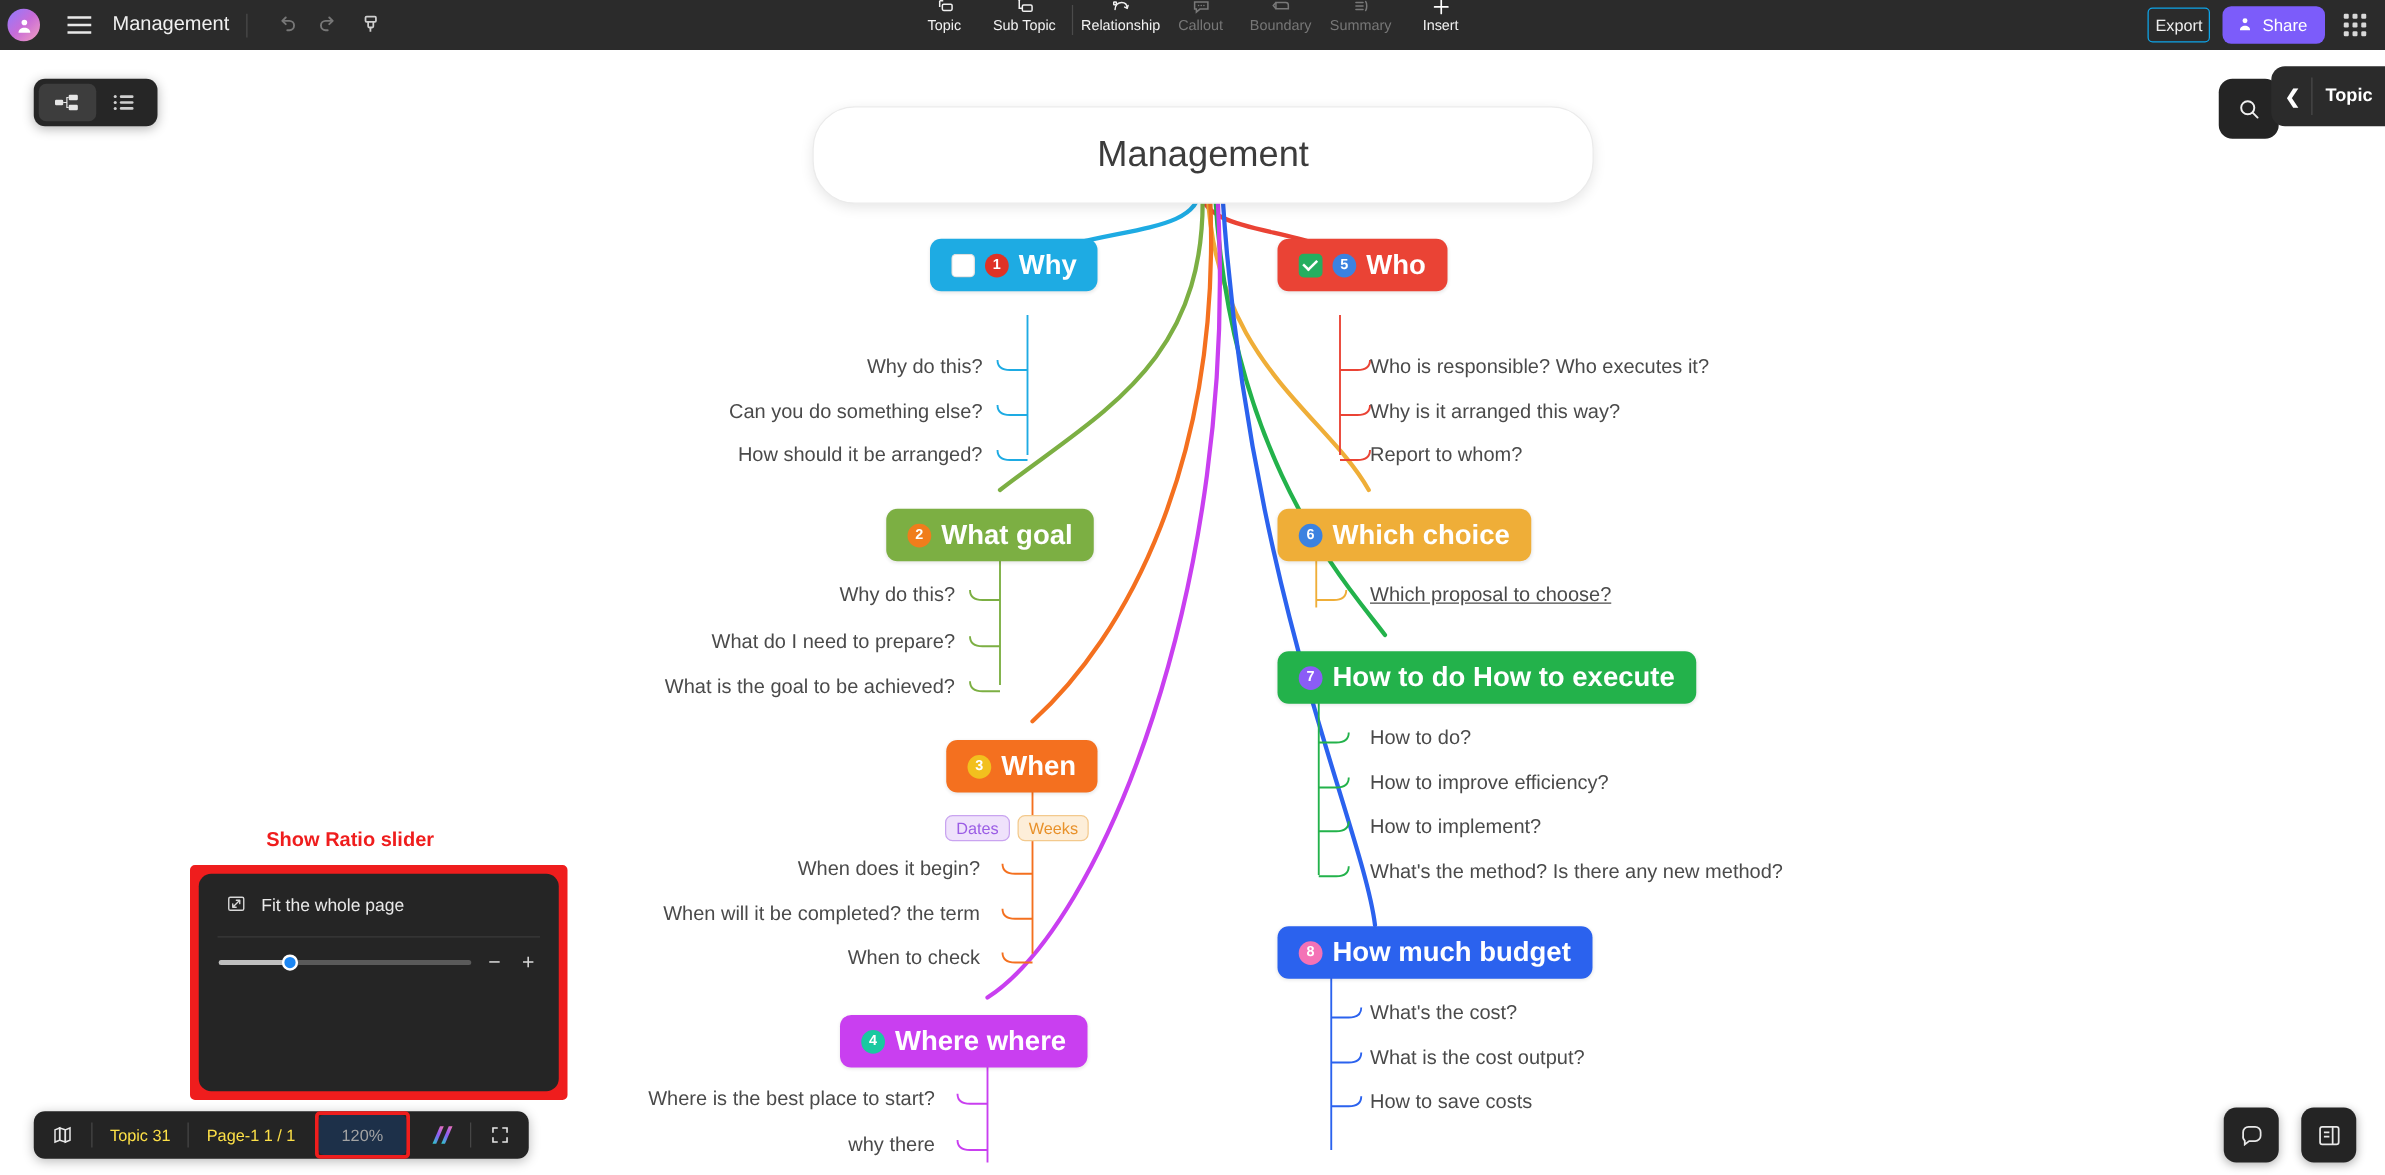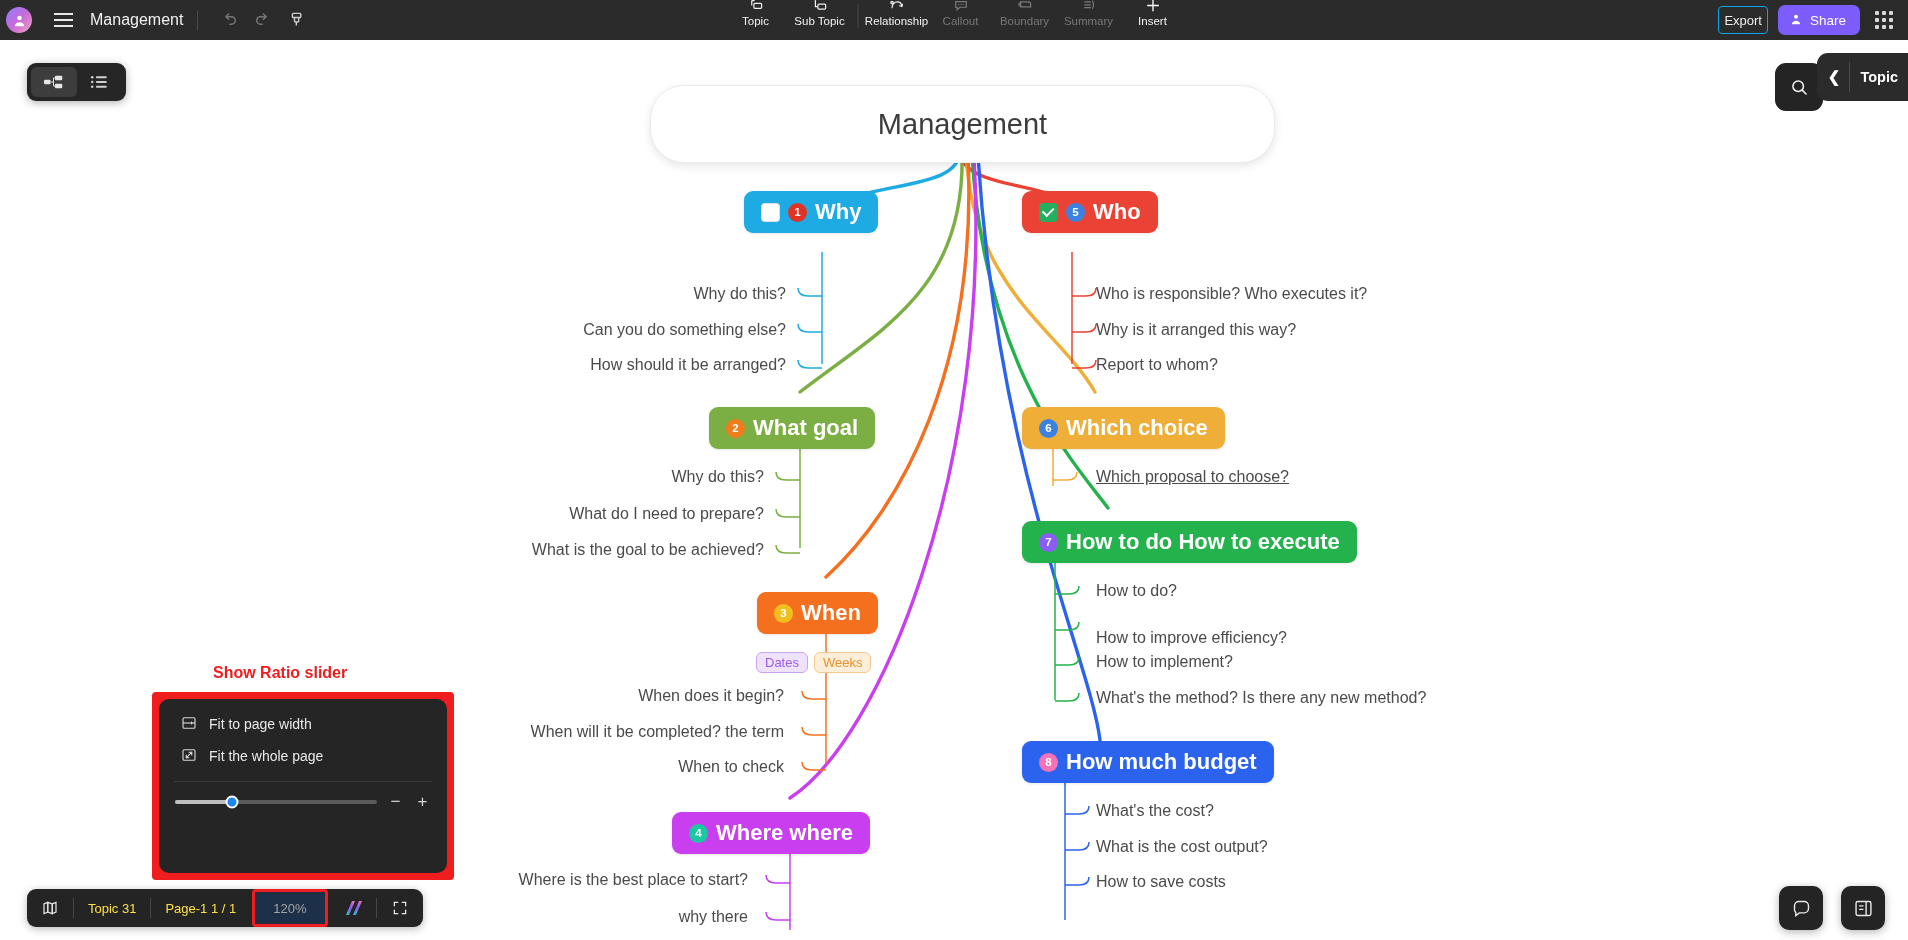--- a/index.html
+++ b/index.html
@@ -505,46 +505,36 @@
     <span class="badge" style="background:#3b82e0">6</span>
     <span>Which choice</span>
   </div>
   <div class="leaf right" style="left:1096px; top:428px;text-decoration:underline;">Which proposal to choose?</div>
 
   <div class="node lvl1" style="left:1022px; top:481px; background:#23b24b;">
     <span class="badge" style="background:#8b5cf6">7</span>
     <span>How to do How to execute</span>
   </div>
   <div class="leaf right" style="left:1096px; top:542px;">How to do?</div>
-  <div class="leaf right" style="left:1096px; top:578px;margin-top:11px;">How to improve efficiency?</div>
+  <div class="leaf right" style="left:1096px; top:578px;">How to improve efficiency?</div>
   <div class="leaf right" style="left:1096px; top:613px;">How to implement?</div>
   <div class="leaf right" style="left:1096px; top:649px;">What's the method? Is there any new method?</div>
 
   <div class="node lvl1" style="left:1022px; top:701px; background:#2b62ee;">
     <span class="badge" style="background:#f472b6">8</span>
     <span>How much budget</span>
   </div>
   <div class="leaf right" style="left:1096px; top:762px;text-align:center;">What's the cost?</div>
   <div class="leaf right" style="left:1096px; top:798px;">What is the cost output?</div>
   <div class="leaf right" style="left:1096px; top:833px;">How to save costs</div>
 </div>
 
 <div class="anno-label">Show Ratio slider</div>
 <div class="popover-wrap">
   <div class="popover">
-    <div class="pop-item">
-      <span>
-        <svg viewBox="0 0 20 20" fill="none" stroke="#d8d8d8" stroke-width="1.4">
-            <rect x="2.5" y="3.5" width="15" height="13" rx="1.6"></rect>
-            <path d="M2.5 10h15"></path>
-            <path d="M12.6 7.4l2.2 2.6-2.2 2.6" fill="#d8d8d8" stroke="none"></path>
-          </svg>
-      </span>
-      <span>Fit to page width</span>
-    </div>
     <div class="pop-item">
       <span>
         <svg viewBox="0 0 20 20" fill="none" stroke="#d8d8d8" stroke-width="1.4" stroke-linecap="round">
             <rect x="2.5" y="3.5" width="15" height="13" rx="1.6"></rect>
             <path d="M6.5 13.5l7-7M13.5 6.5h-3.4M13.5 6.5v3.4M6.5 13.5h3.4M6.5 13.5v-3.4"></path>
           </svg>
       </span>
       <span>Fit the whole page</span>
     </div>
     <div class="pop-div"></div>

